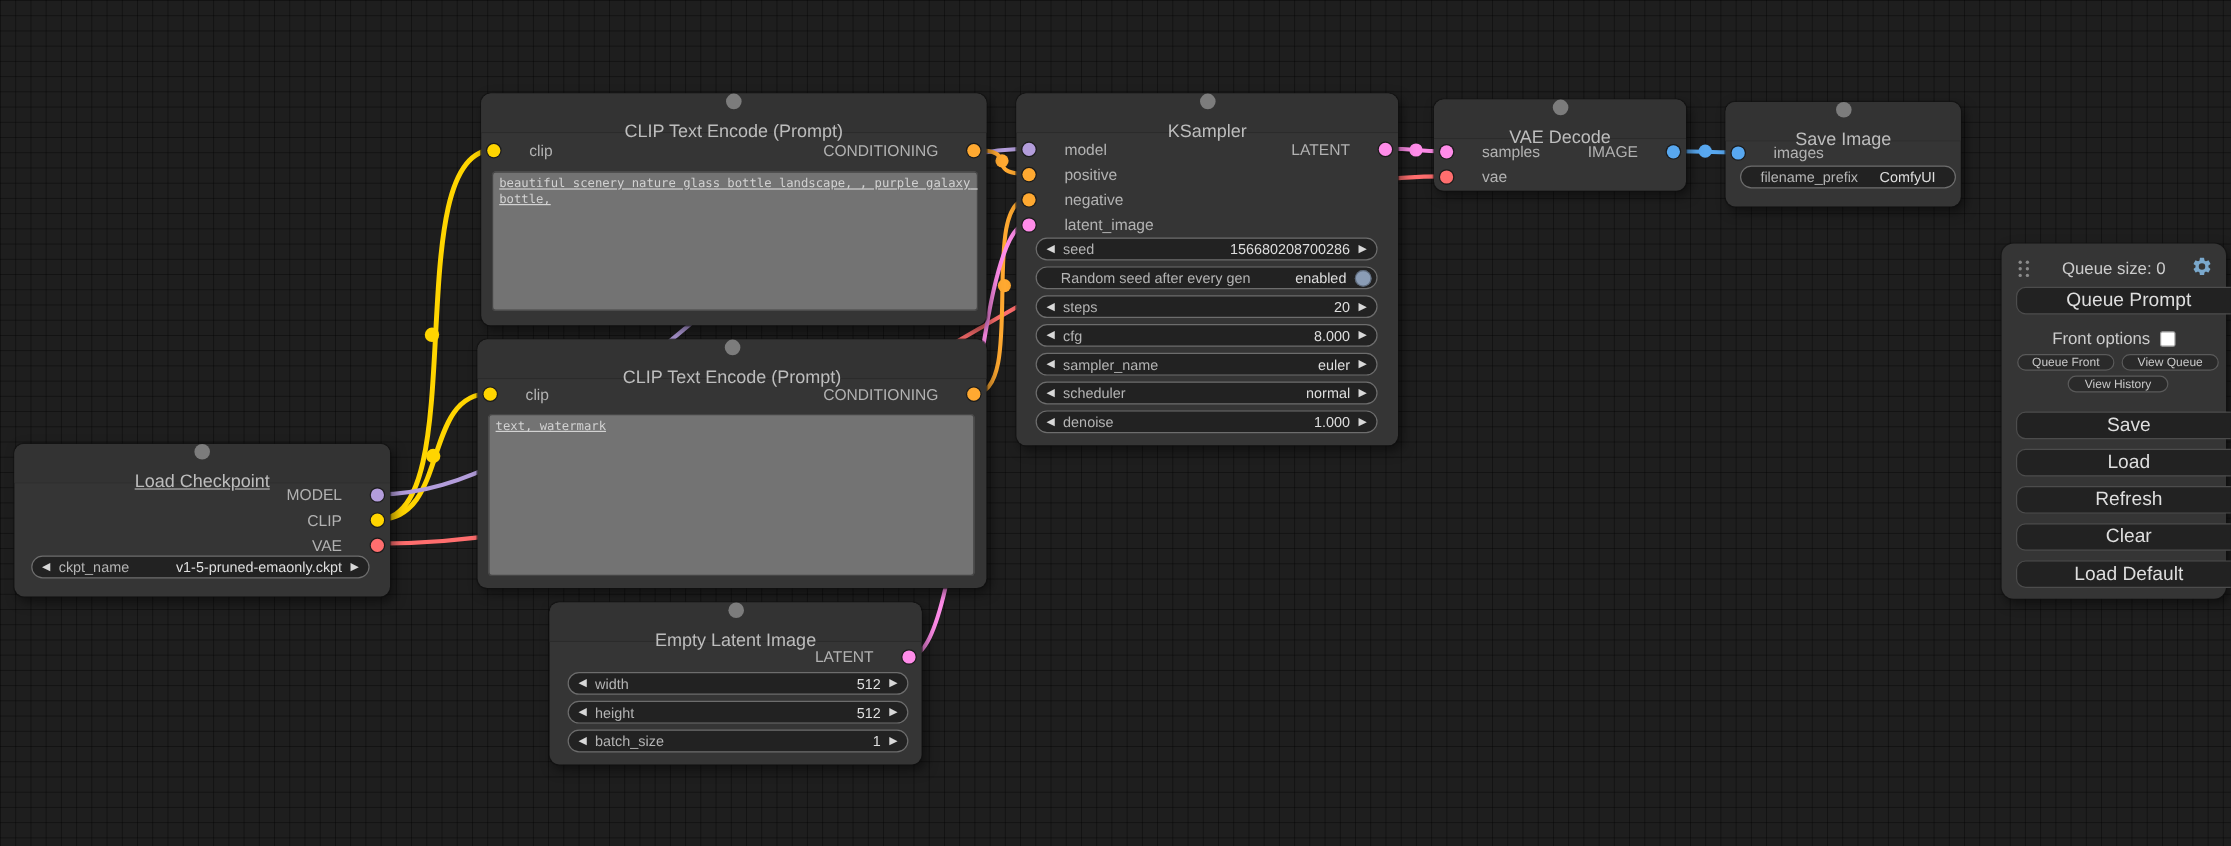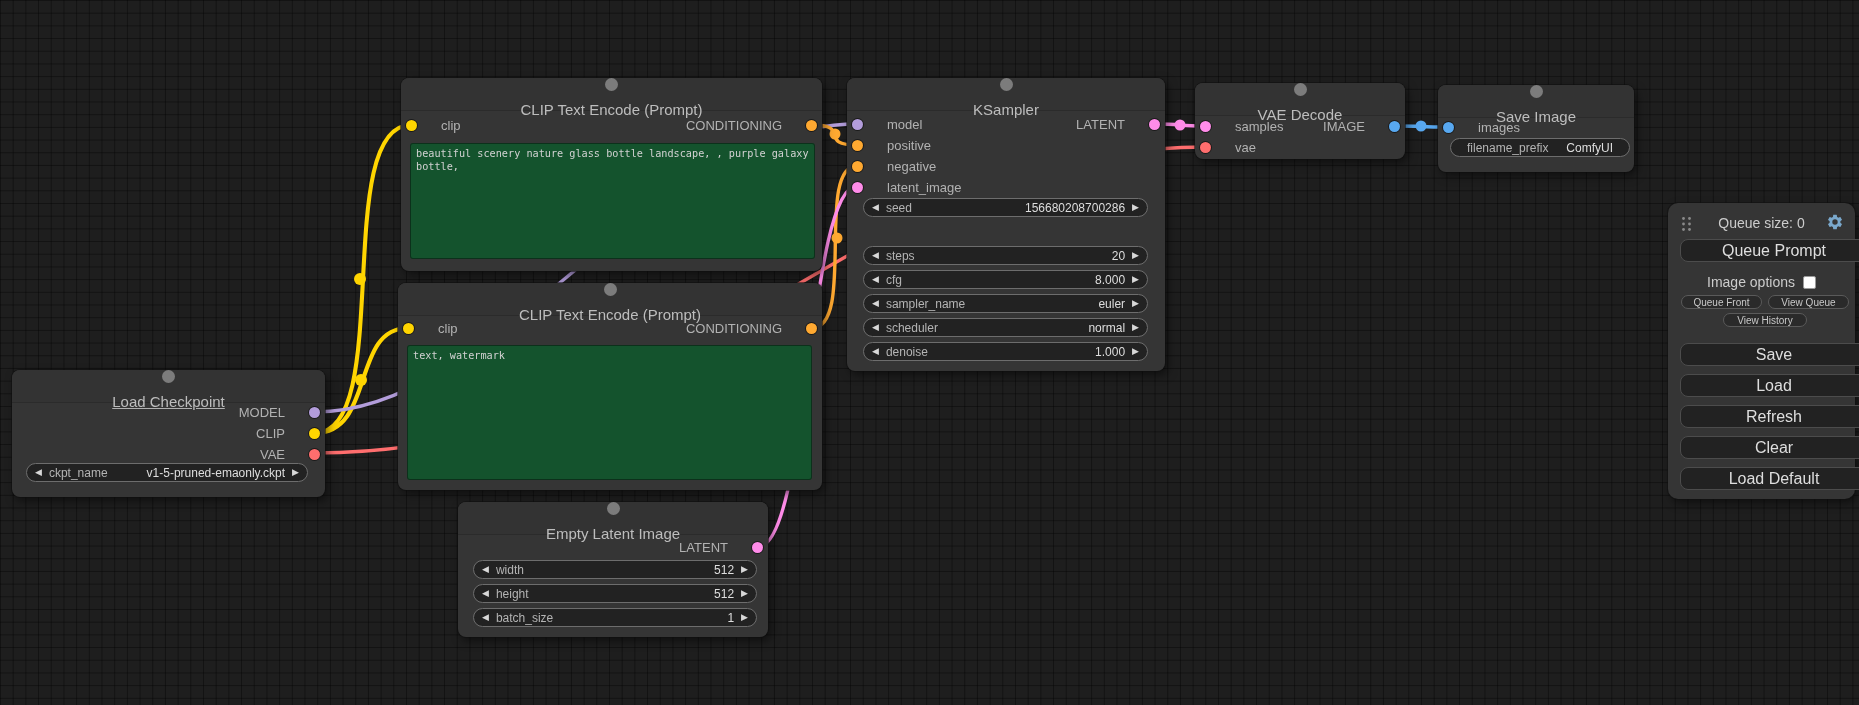--- a/index.html
+++ b/index.html
@@ -48,24 +48,25 @@
     display:flex; align-items:center; gap:7px; padding:0 8px;
     font-size:12px; color:#cfcfcf; white-space:nowrap;
   }
   .pill .sp { flex:1; }
   .pill-label { color:#b4b4b4; }
   .pill-value { color:#dedede; }
   .arrow { font-size:9px; color:#d8d8d8; line-height:1; }
   .toggle-circle { width:14px; height:14px; border-radius:50%; margin-right:-4px; flex:0 0 auto; box-shadow:inset 0 0 0 1px rgba(0,0,0,.3); }
 
   .textbox {
-    position:absolute; background:#14532d; border-radius:3px;
+    position:absolute; background:#737373; border-radius:3px;
     font-family:"DejaVu Sans Mono", monospace; font-size:10.2px; line-height:1.32;
     color:#d2d2d2; padding:4px 6px; white-space:pre-wrap; word-break:break-word;
     box-shadow:inset 0 0 0 1px rgba(0,0,0,.4);
+    text-decoration:underline;
   }
 
   
   .qp {
     position:absolute; left:1668px; top:203px; width:187px; height:296px; z-index:3;
     background:#353535; border-radius:10px;
     box-shadow:0 0 0 1px rgba(15,15,15,.5), 3px 4px 10px rgba(0,0,0,.5);
     color:#c9c9c9;
   }
   .qp-btn {
@@ -233,20 +234,26 @@
     <span class="plabel">LATENT</span>
     <span class="pdot" style="background: rgb(255, 140, 233);"></span>
   </div>
 
   <div class="pill" style="left:16px; top:120px; width:285px;">
     <span class="arrow">◀</span>
     <span class="pill-label">seed</span>
     <span class="sp"></span>
     <span class="pill-value">156680208700286</span>
     <span class="arrow">▶</span>
+  </div>
+  <div class="pill" style="left:16px; top:144px; width:285px; padding-left:20px;">
+    <span class="pill-label">Random seed after every gen</span>
+    <span class="sp"></span>
+    <span class="pill-value">enabled</span>
+    <span class="toggle-circle" style="background: rgb(138, 156, 181);"></span>
   </div>
   <div class="pill" style="left:16px; top:168px; width:285px;">
     <span class="arrow">◀</span>
     <span class="pill-label">steps</span>
     <span class="sp"></span>
     <span class="pill-value">20</span>
     <span class="arrow">▶</span>
   </div>
   <div class="pill" style="left:16px; top:192px; width:285px;">
     <span class="arrow">◀</span>
@@ -329,21 +336,21 @@
   <div class="qp-head">Queue size: 0</div>
   <span class="gearbox">
     <svg width="18" height="18" viewBox="0 0 24 24">
       <path d="M19.14 12.94c.04-.3.06-.61.06-.94s-.02-.64-.07-.94l2.03-1.58a.49.49 0 0 0 .12-.61l-1.92-3.32a.49.49 0 0 0-.59-.22l-2.39.96c-.5-.38-1.03-.7-1.62-.94l-.36-2.54a.48.48 0 0 0-.48-.41h-3.84c-.24 0-.43.17-.47.41l-.36 2.54c-.59.24-1.13.57-1.62.94l-2.39-.96a.49.49 0 0 0-.59.22L2.74 8.87c-.12.21-.08.47.12.61l2.03 1.58c-.05.3-.09.63-.09.94s.02.64.07.94l-2.03 1.58a.49.49 0 0 0-.12.61l1.92 3.32c.12.22.37.29.59.22l2.39-.96c.5.38 1.03.7 1.62.94l.36 2.54c.05.24.24.41.48.41h3.84c.24 0 .44-.17.47-.41l.36-2.54c.59-.24 1.13-.56 1.62-.94l2.39.96c.22.08.47 0 .59-.22l1.92-3.32c.12-.22.07-.47-.12-.61l-2.01-1.58zM12 15.6A3.6 3.6 0 1 1 12 8.4a3.6 3.6 0 0 1 0 7.2z" style="fill: rgb(122, 168, 204);"></path>
     </svg>
   </span>
 
   <div class="qp-btn" style="top:36px">Queue Prompt</div>
 
   <div class="qp-extra">
-    <span>Image options</span>
+    <span>Front options</span>
     <span class="checkbox"></span>
   </div>
 
   <div class="qp-btn-sm" style="left:13px; top:92px; width:81px;">Queue Front</div>
   <div class="qp-btn-sm" style="left:100px; top:92px; width:81px;">View Queue</div>
   <div class="qp-btn-sm" style="left:55px; top:110px; width:84px;">View History</div>
 
   <div class="qp-btn" style="top:140px">Save</div>
   <div class="qp-btn" style="top:171px">Load</div>
   <div class="qp-btn" style="top:202px">Refresh</div>

